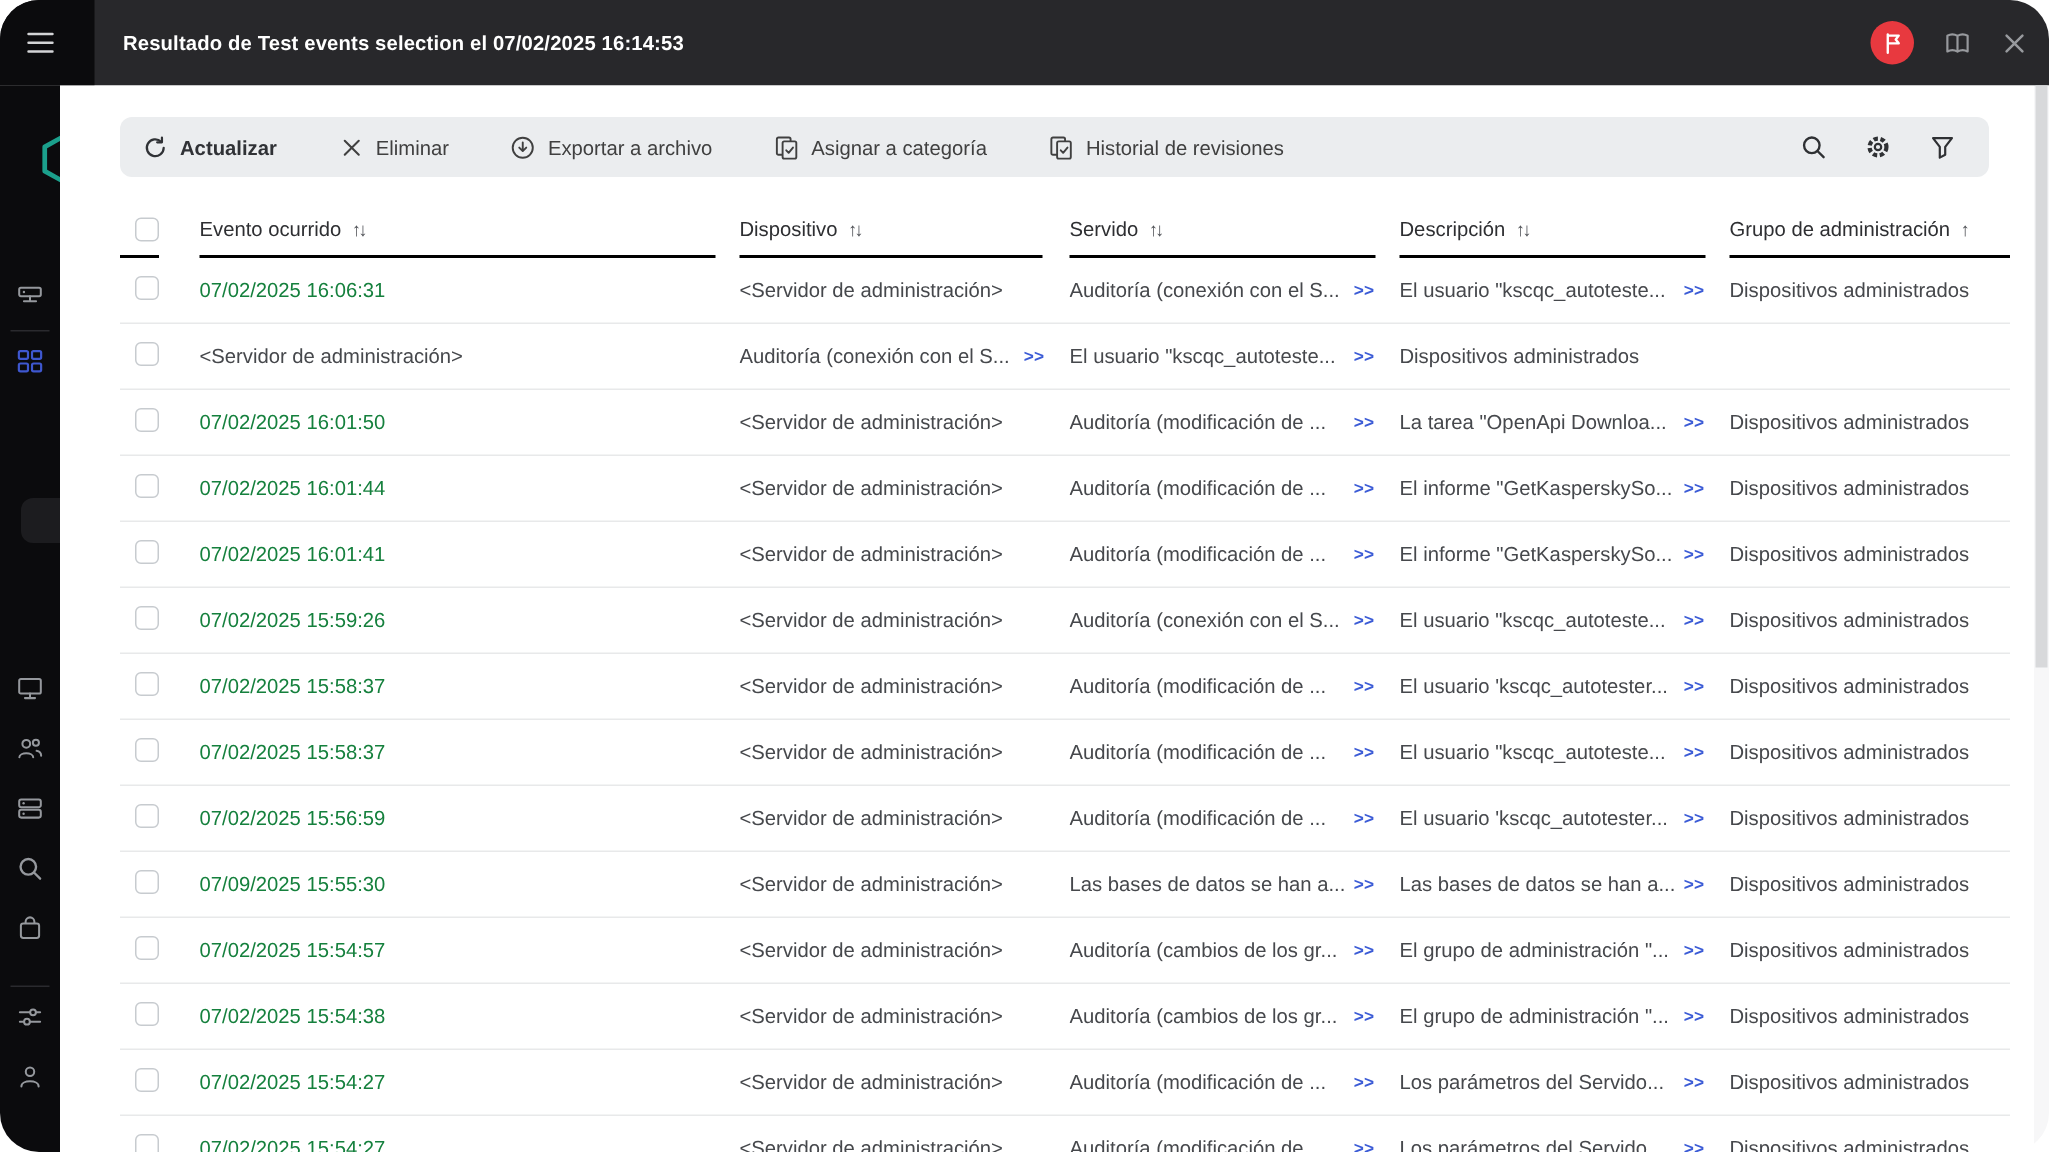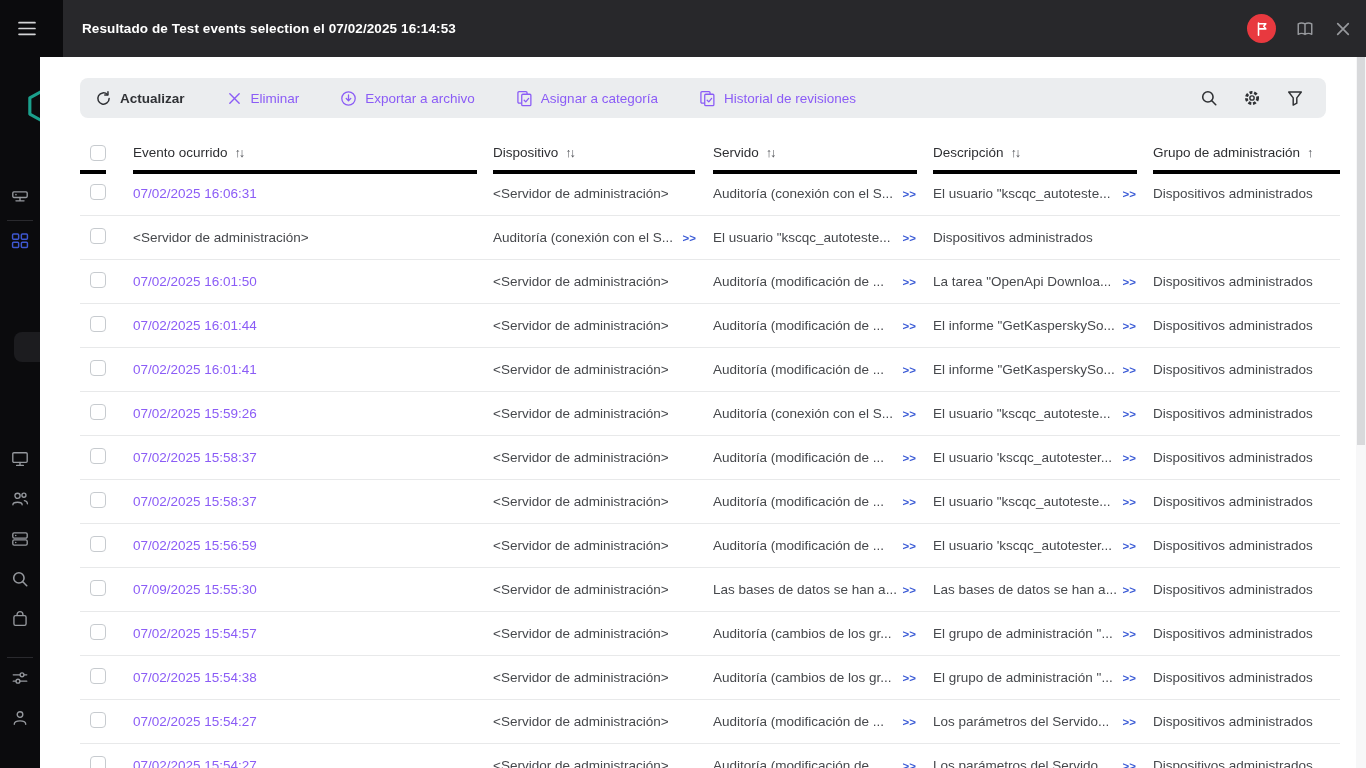--- a/index.html
+++ b/index.html
@@ -1,17 +1,17 @@
 <!DOCTYPE html>
 <html><head>
 <meta charset="utf-8">
 <style>
   html,body{margin:0;padding:0;}
   body{font-family:"Liberation Sans","DejaVu Sans",sans-serif;}
-  #app{position:relative;width:1366px;height:768px;background:#ffffff;overflow:hidden;}
+  #app{position:relative;width:1366px;height:768px;background:#ffffff;overflow:hidden;border-radius:26px;}
 
   
   .top-header{position:absolute;left:0;top:0;width:1366px;height:57px;background:#28282b;}
   .corner{position:absolute;left:0;top:0;width:63px;height:57px;background:#0b0b0d;}
   .hamburger{position:absolute;left:17px;top:20px;width:20px;height:17px;color:#d3d4d6;cursor:pointer;background:none;border:none;padding:0;}
   .page-title{position:absolute;left:82px;top:0;height:57px;display:flex;align-items:center;color:#ffffff;font-size:13.5px;font-weight:600;letter-spacing:.1px;}
   .header-actions{position:absolute;right:14px;top:0;height:57px;display:flex;align-items:center;gap:20px;}
   .badge-circle{width:29px;height:29px;border-radius:50%;display:flex;align-items:center;justify-content:center;color:#fff;cursor:pointer;}
   .hdr-ic{width:18px;height:18px;color:#97999d;cursor:pointer;}
   .badge-circle .hdr-ic{color:#ffffff;}
@@ -28,43 +28,43 @@
   .sb-pill{position:absolute;left:14px;top:275px;width:38px;height:30px;border-radius:8px;background:#1c1c1f;}
   .sb-item svg,.sb-logo svg{width:100%;height:100%;display:block;}
 
   
   .main{position:absolute;left:40px;top:57px;width:1316px;height:711px;background:#fff;overflow:hidden;}
 
   
   .toolbar{position:absolute;left:40px;top:21px;width:1246px;height:40px;background:#ebedef;border-radius:8px;display:flex;align-items:center;padding:0;box-sizing:border-box;}
   .tb-left{display:flex;align-items:center;gap:41px;padding-left:15px;flex:1;min-width:0;overflow:hidden;}
   .tb-btn{display:flex;align-items:center;gap:8px;background:none;border:none;padding:0;font-family:inherit;font-size:13.5px;color:#303236;font-weight:600;cursor:pointer;white-space:nowrap;}
-  .tb-btn.disabled{color:#8b5cf6;font-weight:400;cursor:default;}
+  .tb-btn.disabled{color:#404040;font-weight:400;cursor:default;}
   .tb-btn .ic{width:17px;height:17px;flex:0 0 auto;}
   .tb-right{display:flex;align-items:center;gap:25px;padding-right:22px;}
   .tb-icon-btn{background:none;border:none;padding:0;width:18px;height:18px;color:#2f3134;cursor:pointer;}
   .ic{display:block;width:100%;height:100%;}
 
   
   .grid-cols{display:grid;grid-template-columns:53px 360px 220px 220px 220px 187px;}
   .thead{position:absolute;left:40px;top:78px;width:1260px;height:37px;font-size:13.5px;color:#2e2f32;}
   .hdr-cell{padding-right:16px;}
   .hdr-cell.gap18{padding-right:18px;}
   .hdr-cell.nogap{padding-right:0;}
-  .hdr-inner{height:35px;border-bottom:4px solid #000000;display:flex;align-items:center;white-space:nowrap;overflow:hidden;}
+  .hdr-inner{height:35px;border-bottom:2px solid #000000;display:flex;align-items:center;white-space:nowrap;overflow:hidden;}
   .hdr-inner.cb-under{width:26px;}
   .sort{margin-left:7px;color:#515358;font-size:12.5px;letter-spacing:-2px;}
   .cb{width:16px;height:16px;border:1px solid #c7cbcf;border-radius:4px;background:#fff;box-sizing:border-box;display:inline-block;cursor:pointer;}
   .hdr-cb{margin-left:10px;}
 
   .tbody{position:absolute;left:40px;top:115px;width:1260px;}
   .trow{height:43px;border-bottom:1px solid #e8e9ea;align-items:center;font-size:13.5px;color:#46484c;}
   .cell{white-space:nowrap;overflow:hidden;padding-right:16px;box-sizing:border-box;}
   .cell-cb{padding-left:10px;}
-  .time-link{color:#8b5cf6;text-decoration:none;cursor:pointer;}
+  .time-link{color:#15803d;text-decoration:none;cursor:pointer;}
   .more-cell{position:relative;padding-right:46px;}
   .more-link{position:absolute;right:17px;top:50%;transform:translateY(-50%);color:#3c5cd6;font-size:11.5px;font-weight:700;letter-spacing:0;cursor:pointer;}
 
   
   .scrollbar{position:absolute;right:0;top:57px;width:10px;height:711px;background:#f7f7f8;}
   .scroll-thumb{position:absolute;left:1px;top:0;width:8px;height:388px;background:#d8d9db;cursor:pointer;}
 </style>
 </head>
 <body>
 

